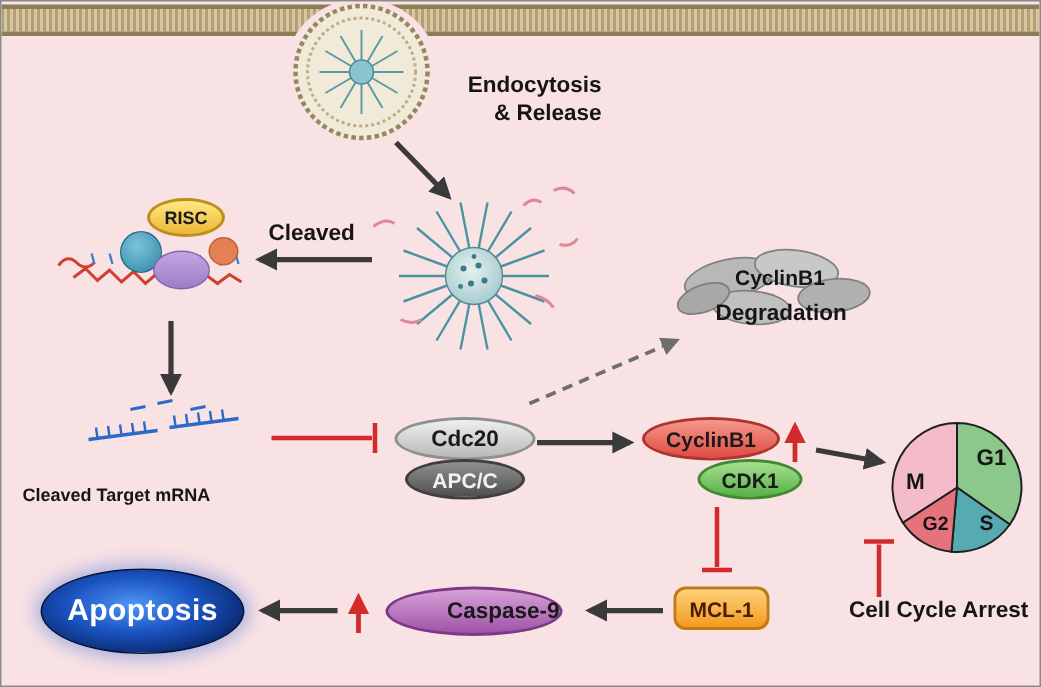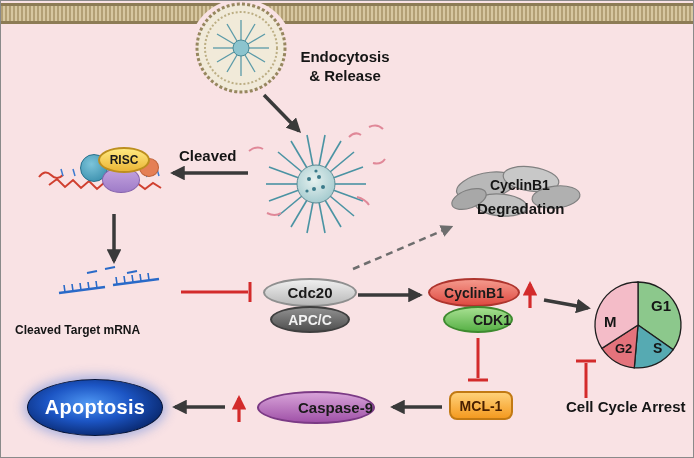--- a/index.html
+++ b/index.html
@@ -11,38 +11,38 @@
   svg.overlay{position:absolute;left:0;top:0;z-index:2;}
   .node{position:absolute;z-index:3;display:flex;align-items:center;justify-content:center;
         font-weight:bold;color:#1a1a1a;box-sizing:border-box;}
   .lbl{position:absolute;z-index:5;font-weight:bold;color:#151515;white-space:nowrap;}
   .n-cdc20{left:262px;top:277px;width:94px;height:29px;border-radius:50%;font-size:15px;
            background:linear-gradient(180deg,#efefef,#b9b9b9);border:2px solid #8f8f8f;}
   .n-apcc{left:269px;top:305px;width:80px;height:27px;border-radius:50%;font-size:14px;color:#f2f2f2;
           background:linear-gradient(180deg,#909090,#4f4f4f);border:2px solid #3f3f3f;}
   .n-cyclinb1{left:427px;top:277px;width:92px;height:29px;border-radius:50%;font-size:14px;
               background:linear-gradient(180deg,#f4998c,#df4b42);border:2px solid #ae352e;}
-  .n-cdk1{left:442px;top:305px;width:70px;height:27px;border-radius:50%;font-size:14px;
-          background:linear-gradient(180deg,#a6df90,#58b147);border:2px solid #3e8a2f;justify-content:flex-end;}
+  .n-cdk1{left:464px;top:305px;width:70px;height:27px;border-radius:50%;font-size:14px;
+          background:linear-gradient(180deg,#a6df90,#58b147);border:2px solid #3e8a2f;}
   .n-mcl1{left:448px;top:390px;width:64px;height:29px;border-radius:8px;font-size:14px;color:#4a2000;
           background:linear-gradient(180deg,#ffd179,#f49a20);border:2px solid #c27a14;}
   .n-casp9{left:256px;top:390px;width:118px;height:33px;border-radius:50%;font-size:15px;
            background:linear-gradient(180deg,#d7a2d8,#a052a8);border:2px solid #7b3a85;justify-content:flex-end;}
   .n-apop{left:26px;top:378px;width:136px;height:57px;border-radius:50%;font-size:20px;color:#ffffff;
           background:radial-gradient(ellipse at 45% 42%,#4e96f2 0%,#1c55c4 40%,#0a2a72 75%,#061d52 100%);
           box-shadow:0 0 12px 3px rgba(60,110,220,0.45);border:1px solid #04143a;letter-spacing:.3px;}
-  .n-risc{left:97px;top:146px;width:52px;height:26px;border-radius:50%;font-size:12px;z-index:4;
+  .n-risc{left:97px;top:131px;width:52px;height:26px;border-radius:50%;font-size:12px;z-index:4;
           background:linear-gradient(180deg,#ffe97f,#eab637);border:2px solid #bd8f1f;}
   .blob-teal{left:79px;top:153px;width:28px;height:28px;border-radius:50%;
              background:radial-gradient(circle at 40% 35%,#7cc4da,#2f86a5);border:1px solid #25708c;}
   .blob-purple{left:101px;top:166px;width:38px;height:26px;border-radius:50%;
                background:linear-gradient(180deg,#c5a5e0,#9f7cc8);border:1px solid #8663ad;}
   .blob-orange{left:138px;top:157px;width:20px;height:19px;border-radius:50%;
                background:#e57f55;border:1px solid #bf6138;}
-  .l-endo{left:288px;top:47px;width:112px;text-align:center;font-size:15px;line-height:1.25;}
+  .l-endo{left:288px;top:47px;width:112px;text-align:right;font-size:15px;line-height:1.25;}
   .l-loading{left:178px;top:146px;font-size:15px;}
   .l-cleaved{left:14px;top:322px;font-size:12px;}
   .l-deg1{left:489px;top:176px;font-size:14px;}
   .l-deg2{left:476px;top:199px;font-size:15px;}
   .l-cca{left:537px;top:397px;font-size:15px;margin-left:28px;}
   .l-g1{left:650px;top:296px;font-size:15px;}
   .l-m{left:603px;top:312px;font-size:15px;}
   .l-g2{left:614px;top:340px;font-size:13px;}
   .l-s{left:652px;top:339px;font-size:14px;}
 </style>

